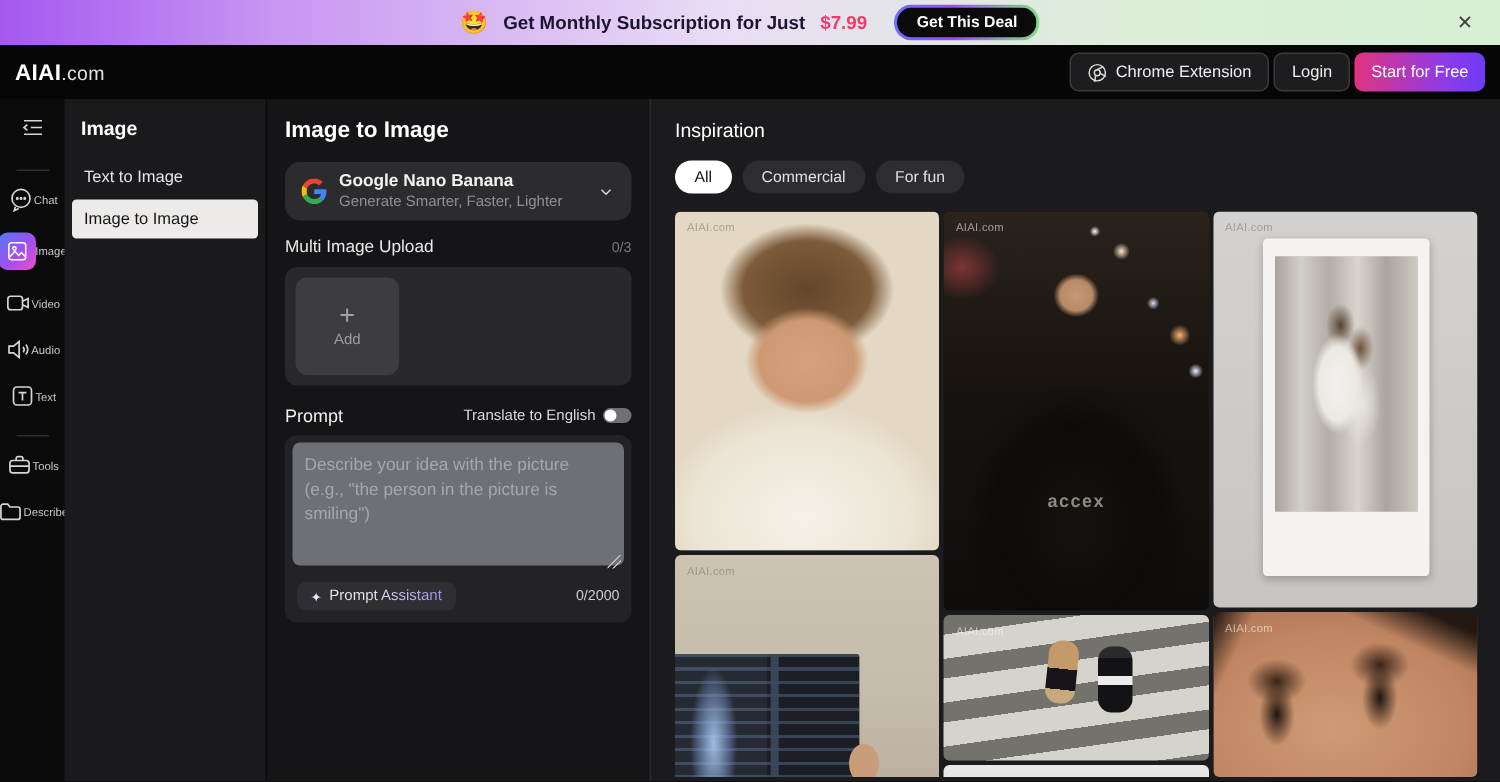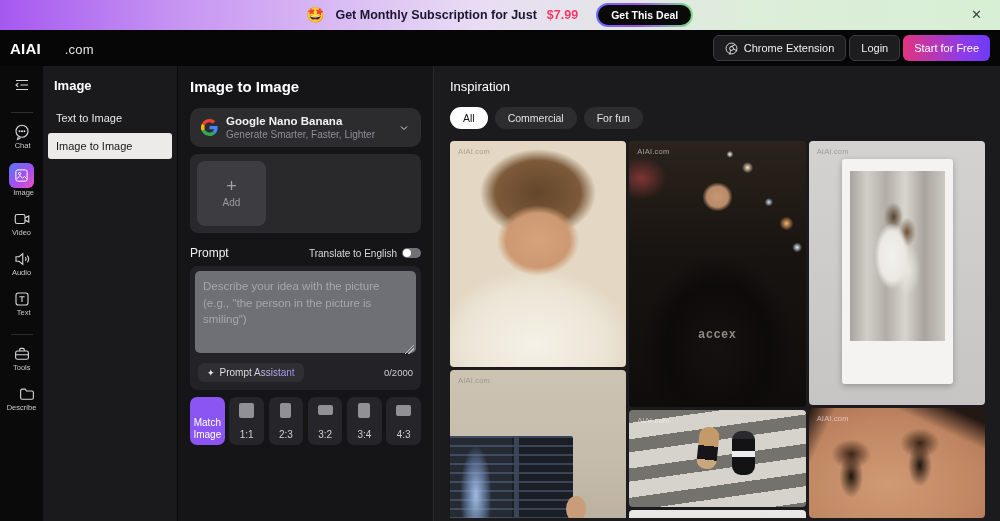--- a/index.html
+++ b/index.html
@@ -14,35 +14,35 @@
   .banner-price { font-size:12.5px; font-weight:bold; color:#f23a6a; }
   .banner-cta { margin-left:8px; font-size:10.5px; font-weight:bold; color:#fff; background:
       linear-gradient(#0a0a0a,#0a0a0a) padding-box,
       linear-gradient(90deg,#6f6bff,#9b4df0 40%,#7fe084) border-box;
     border:2px solid transparent; border-radius:999px; padding:4px 13px; cursor:pointer; }
   .banner-close { position:absolute; right:18px; top:7px; font-size:13px; color:#3c4140; cursor:pointer; }
 
   
   .header { height:36px; background:#060607; display:flex; align-items:center; padding:0 10px; }
   .logo { color:#fff; font-size:15px; font-weight:bold; letter-spacing:.2px; }
-  .logo .suffix { font-weight:normal; font-size:13px; color:#e3e3e3;padding-left:24px; }
+  .logo .suffix { font-weight:normal; font-size:13px; color:#e3e3e3; }
   .header-right { margin-left:auto; display:flex; align-items:center; gap:3px; }
   .hbtn { height:26px; display:flex; align-items:center; gap:6px; font-size:11px; color:#eee;
     background:#1d1d20; border:1px solid #3a3a3f; border-radius:6px; padding:0 11px; cursor:pointer; }
   .hbtn.primary { background:linear-gradient(90deg,#e0347f,#8d3bea 70%,#6d3bf5); border:none; color:#fff; }
   .chrome-ic { width:13px; height:13px; }
 
   
   .body { display:flex; height:455px; }
 
   
   .rail { width:43px; background:#0a0a0b; display:flex; flex-direction:column; align-items:center; padding-top:10px; flex-shrink:0; }
   .rail-collapse { margin-bottom:10px; cursor:pointer; }
   .rail-div { width:22px; height:1px; background:#2d2d31; margin:4px 0 10px; }
-  .rail-item { display:flex; flex-direction:column; align-items:flex-end; gap:0; margin-bottom:13px; cursor:pointer; }
+  .rail-item { display:flex; flex-direction:row; align-items:center; gap:0; margin-bottom:13px; cursor:pointer; }
   .rail-item .lbl { font-size:7.5px; color:#c9c9cd; }
   .rail-ic { width:18px; height:18px; stroke:#d6d6da; fill:none; stroke-width:1.5; }
   .rail-tile { width:25px; height:25px; border-radius:6px; display:flex; align-items:center; justify-content:center;
     background:linear-gradient(135deg,#4f7cf7,#a34ef0 55%,#ef4fc0); }
   .rail-tile svg { width:15px; height:15px; stroke:#fff; fill:none; stroke-width:1.6; }
 
   
   .nav { width:135px; background:#1a1a1c; padding:8px 5px; flex-shrink:0; border-right:1px solid #0a0a0b; }
   .nav-title { color:#fff; font-size:13px; font-weight:bold; padding:4px 6px 12px; }
   .nav-item { font-size:11px; color:#e6e6e8; padding:7px 8px; border-radius:3px; margin-bottom:2px; cursor:pointer; }
@@ -297,20 +297,24 @@
       </svg>
       <div class="model-meta">
         <div class="model-name">Google Nano Banana</div>
         <div class="model-desc">Generate Smarter, Faster, Lighter</div>
       </div>
       <svg class="chev" viewBox="0 0 24 24">
           <path d="M6 9l6 6 6-6"></path>
         </svg>
     </div>
 
+    <div class="row-between mt12">
+      <span class="sec-label">Multi Image Upload</span>
+      <span class="counter-dim">0/3</span>
+    </div>
 
     <div class="upload-box">
       <div class="add-tile">
         <span class="add-plus">+</span>
         <span class="add-lbl">Add</span>
       </div>
     </div>
 
     <div class="prompt-head">
       <span class="prompt-label">Prompt</span>
@@ -329,45 +333,20 @@
       </div>
       <div class="prompt-foot">
         <div class="assistant">
           <span class="spark">✦</span>
           <span class="at">Prompt Assistant</span>
         </div>
         <span class="p-counter">0/2000</span>
       </div>
     </div>
 
-    <div class="sizes">
-      <div class="size-tile sel">
-        <span class="opt-lbl">Match Image</span>
-      </div>
-      <div class="size-tile">
-        <div class="ratio r11"></div>
-        <span class="opt-lbl">1:1</span>
-      </div>
-      <div class="size-tile">
-        <div class="ratio r23"></div>
-        <span class="opt-lbl">2:3</span>
-      </div>
-      <div class="size-tile">
-        <div class="ratio r32"></div>
-        <span class="opt-lbl">3:2</span>
-      </div>
-      <div class="size-tile">
-        <div class="ratio r34"></div>
-        <span class="opt-lbl">3:4</span>
-      </div>
-      <div class="size-tile">
-        <div class="ratio r43"></div>
-        <span class="opt-lbl">4:3</span>
-      </div>
-    </div>
 
   </div>
 
   <div class="insp">
     <h2 class="insp-title">Inspiration</h2>
     <div class="pills">
       <div class="pill sel">All</div>
       <div class="pill">Commercial</div>
       <div class="pill">For fun</div>
     </div>

